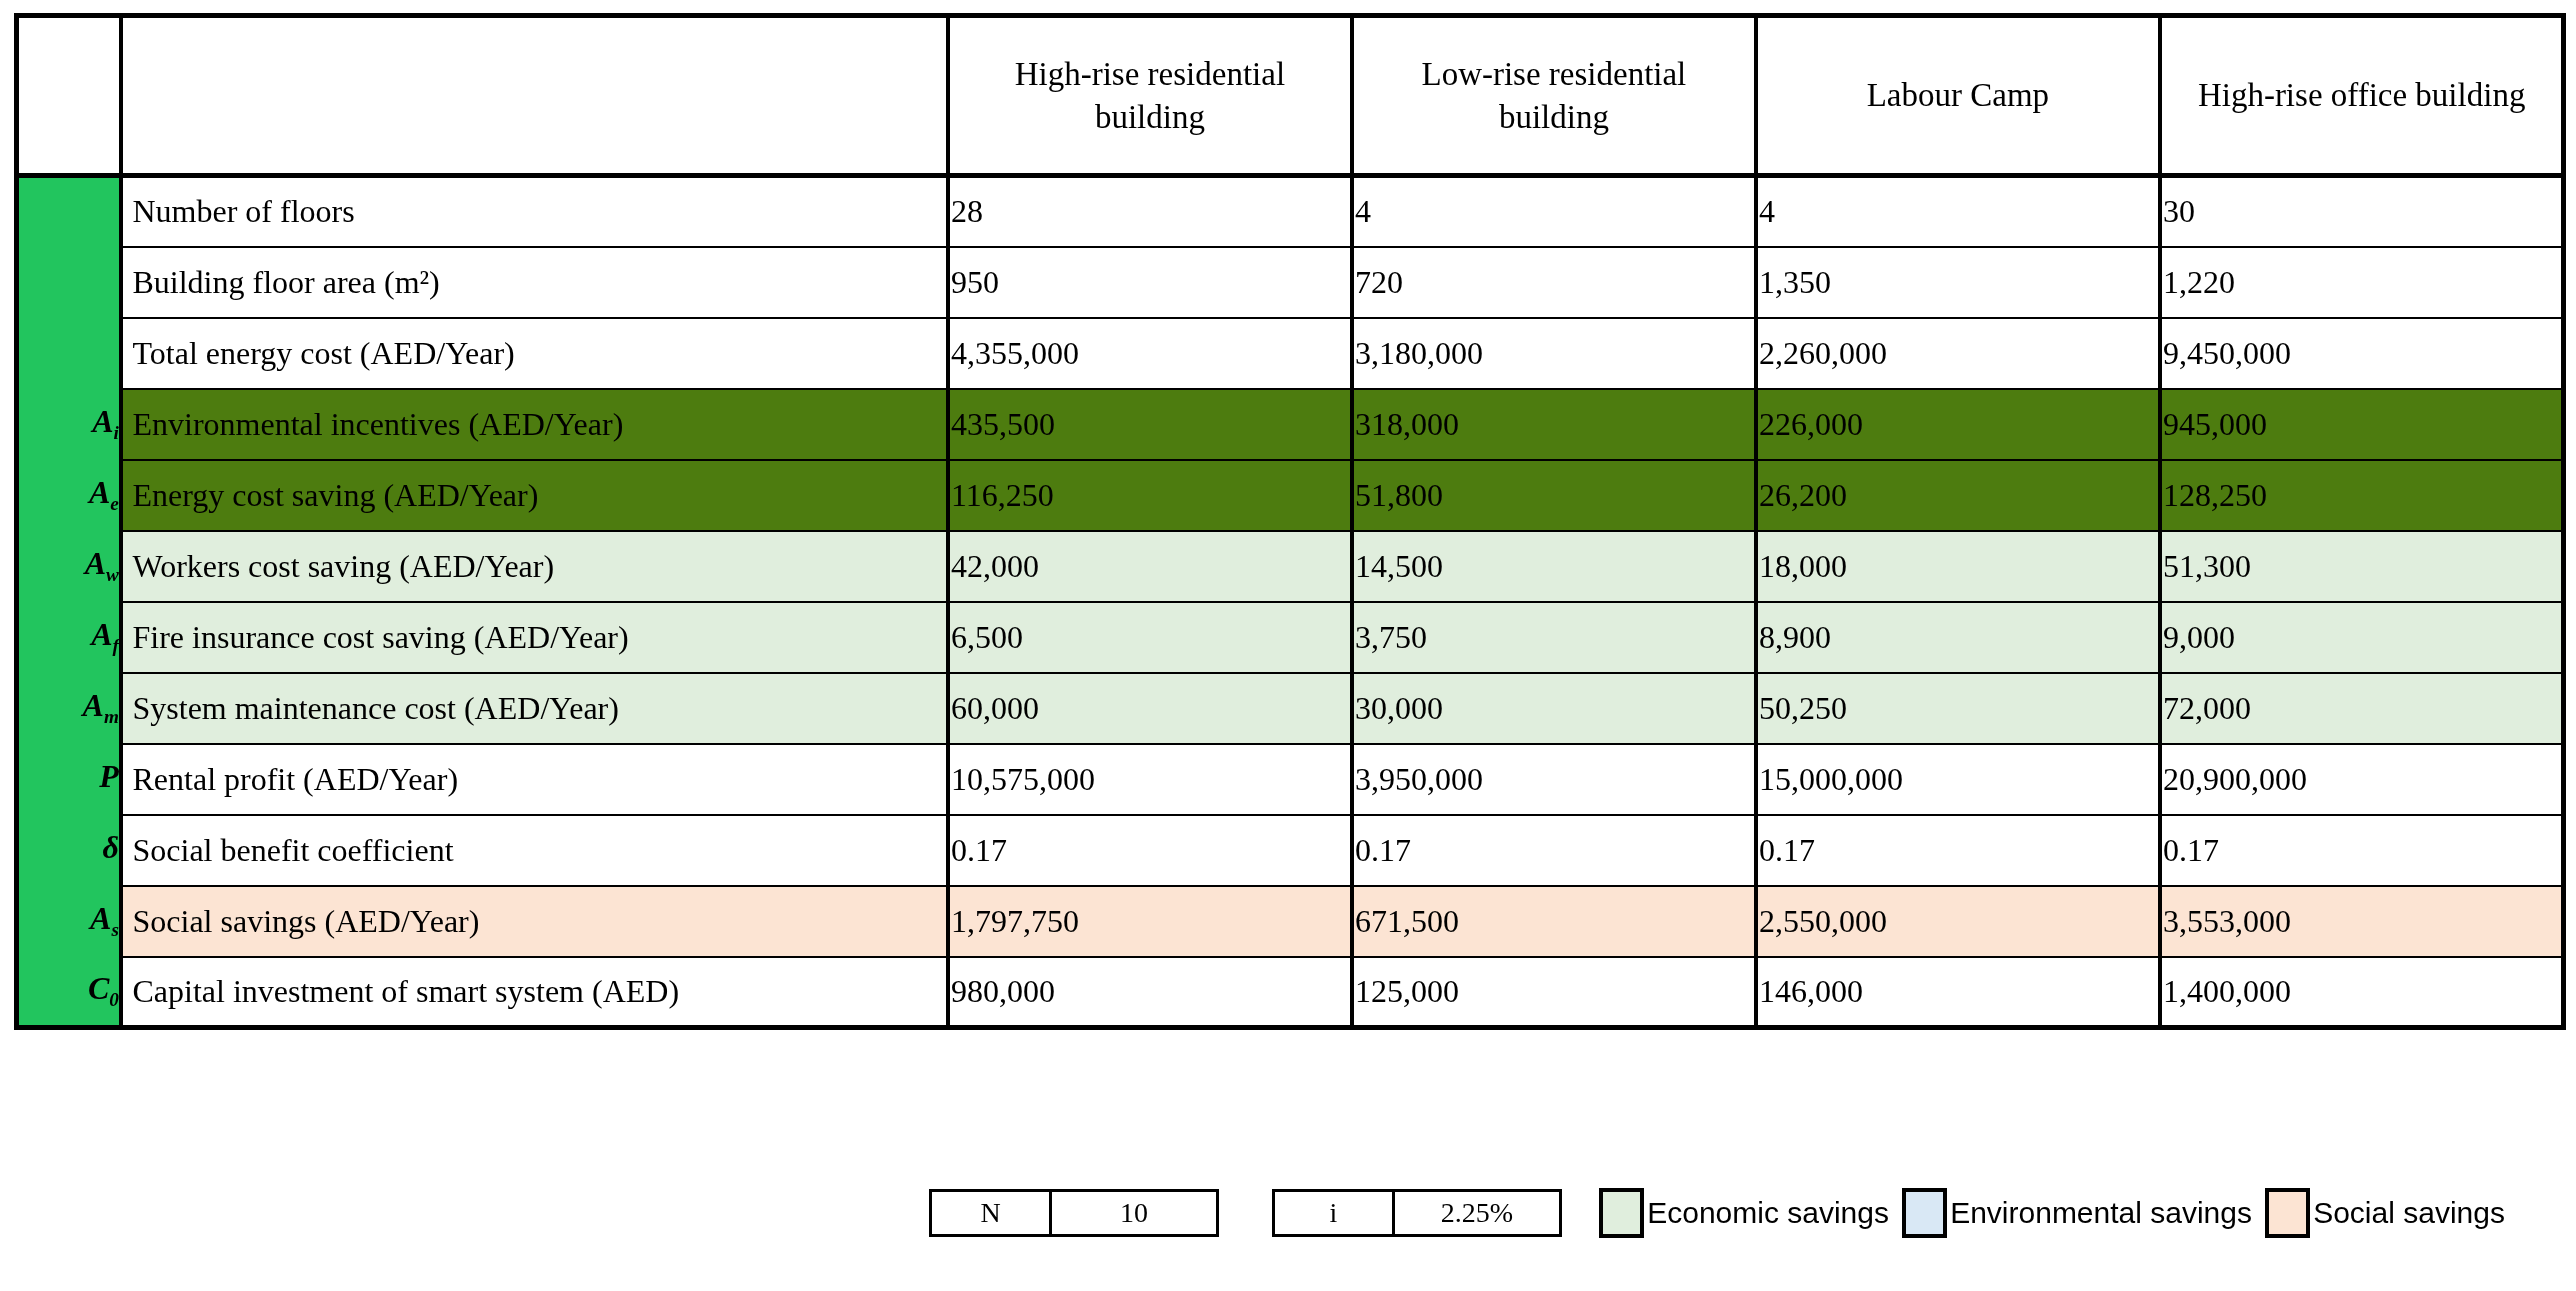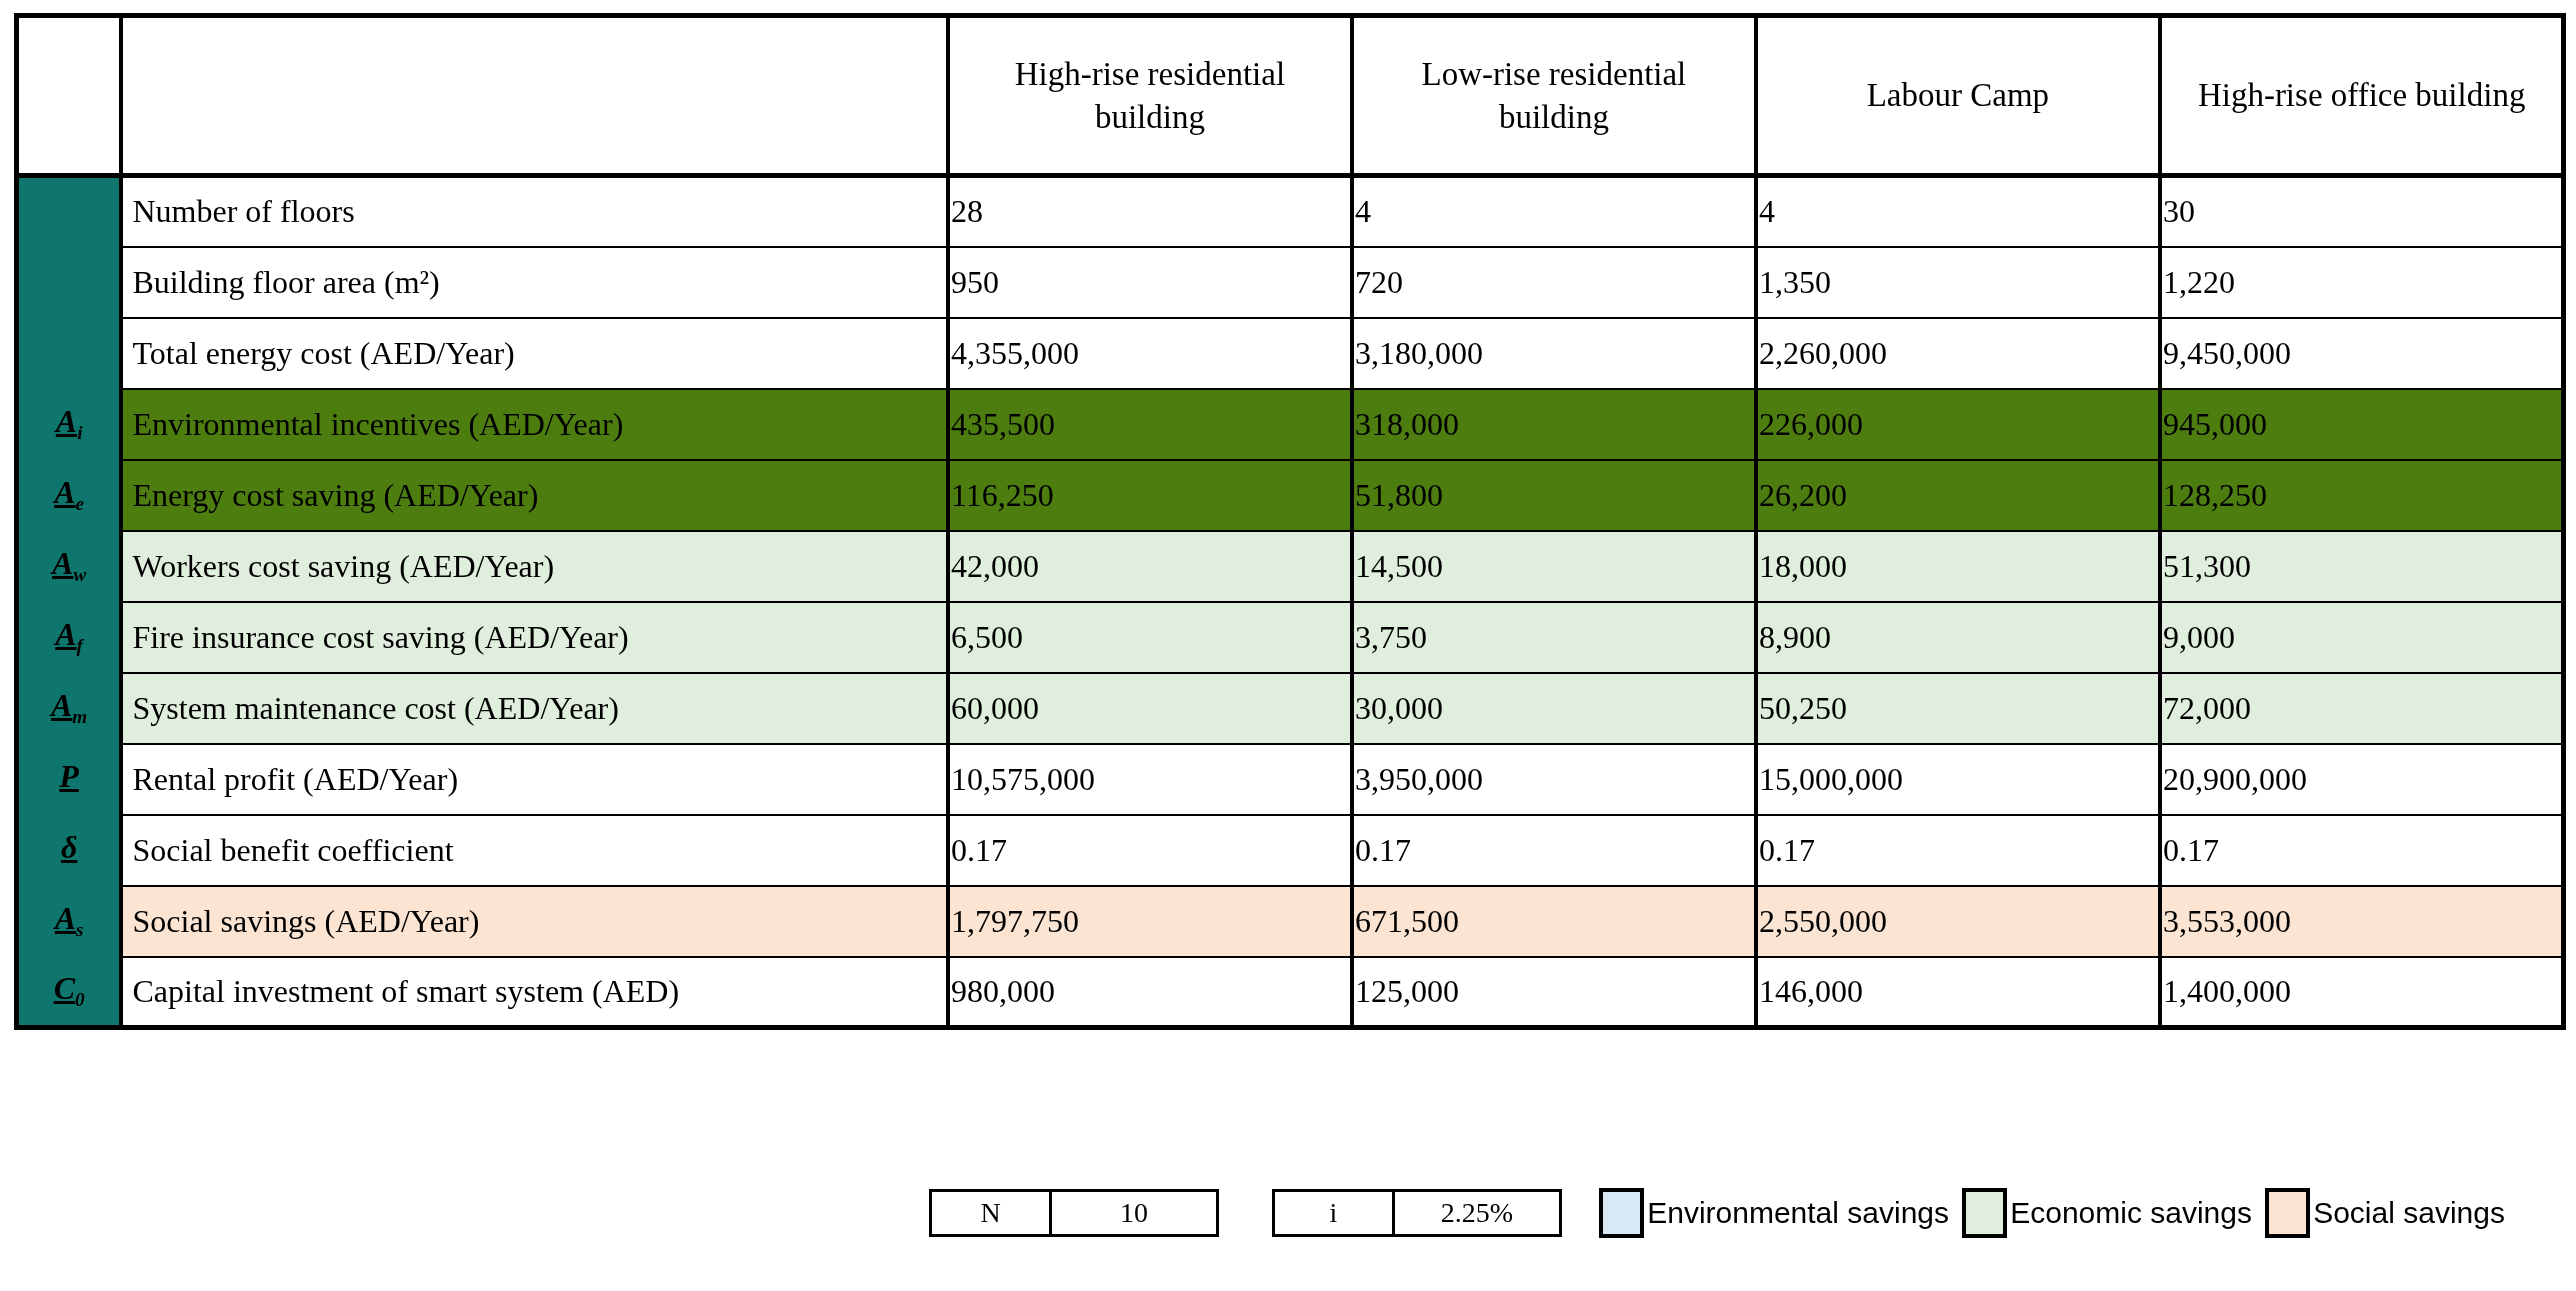--- a/index.html
+++ b/index.html
@@ -42,27 +42,26 @@
   table.main tbody td {
     border-top: 2.4px solid #000;
     border-bottom: 2.4px solid #000;
     height: 71px;
     font-size: 32px;
     vertical-align: middle;
   }
   td.sym {
     border-top: none !important;
     border-bottom: none !important;
-    text-align: center;
+    text-align: right;
     font-size: 35px;
     font-style: italic;
     font-weight: bold;
-    background: #0f766e;
+    background: #22c55e;
     padding: 0;
-    text-decoration: underline;
   }
   .sym-sub { font-size: 0.6em; font-style: italic; font-weight: bold; }
   td.lbl { text-align: left; padding-left: 9.6px; }
   td.val { }
 
   
   tr.hl-blue   td.lbl, tr.hl-blue   td.val { background: #4d7c0f; }
   tr.hl-green  td.lbl, tr.hl-green  td.val { background: #e0eedd; margin-top: 44px; }
   tr.hl-orange td.lbl, tr.hl-orange td.val { background: #fce4d3; margin-top: 20px; }
 
@@ -231,25 +230,25 @@
 <div class="bottom-bar">
   <div class="param-box param-box-n">
     <div class="param-cell param-key">N</div>
     <div class="param-cell param-val">10</div>
   </div>
   <div class="param-box param-box-i">
     <div class="param-cell param-key">i</div>
     <div class="param-cell param-val">2.25%</div>
   </div>
   <div class="legend-item">
+    <span class="swatch" style="background: rgb(224, 238, 221);"></span>
+    <span class="legend-label">Economic savings</span>
+  </div>
+  <div class="legend-item">
     <span class="swatch" style="background: rgb(217, 232, 245);"></span>
     <span class="legend-label">Environmental savings</span>
-  </div>
-  <div class="legend-item">
-    <span class="swatch" style="background: rgb(224, 238, 221);"></span>
-    <span class="legend-label">Economic savings</span>
   </div>
   <div class="legend-item">
     <span class="swatch" style="background: rgb(252, 228, 211);"></span>
     <span class="legend-label">Social savings</span>
   </div>
 </div>
 
 
 </body></html>

